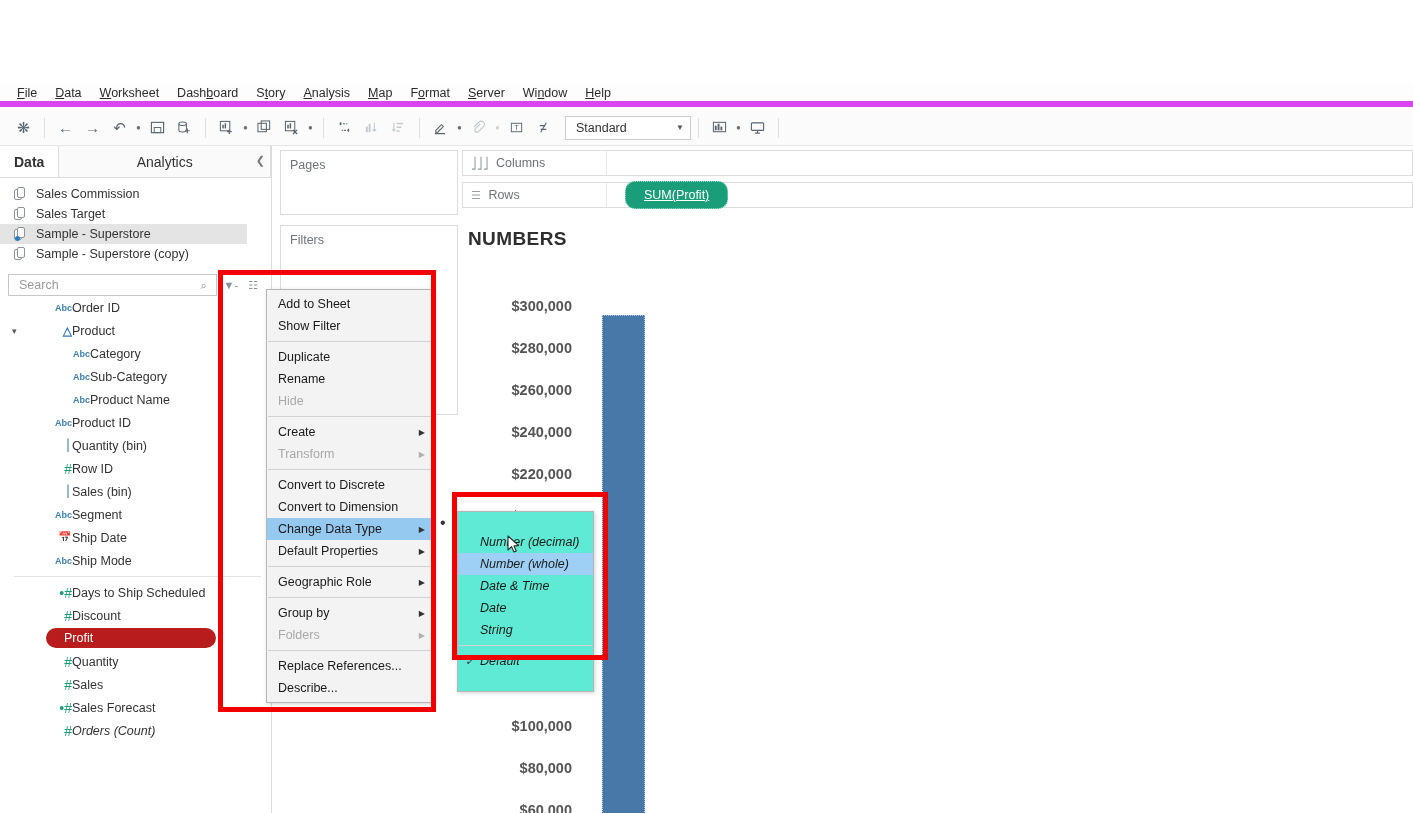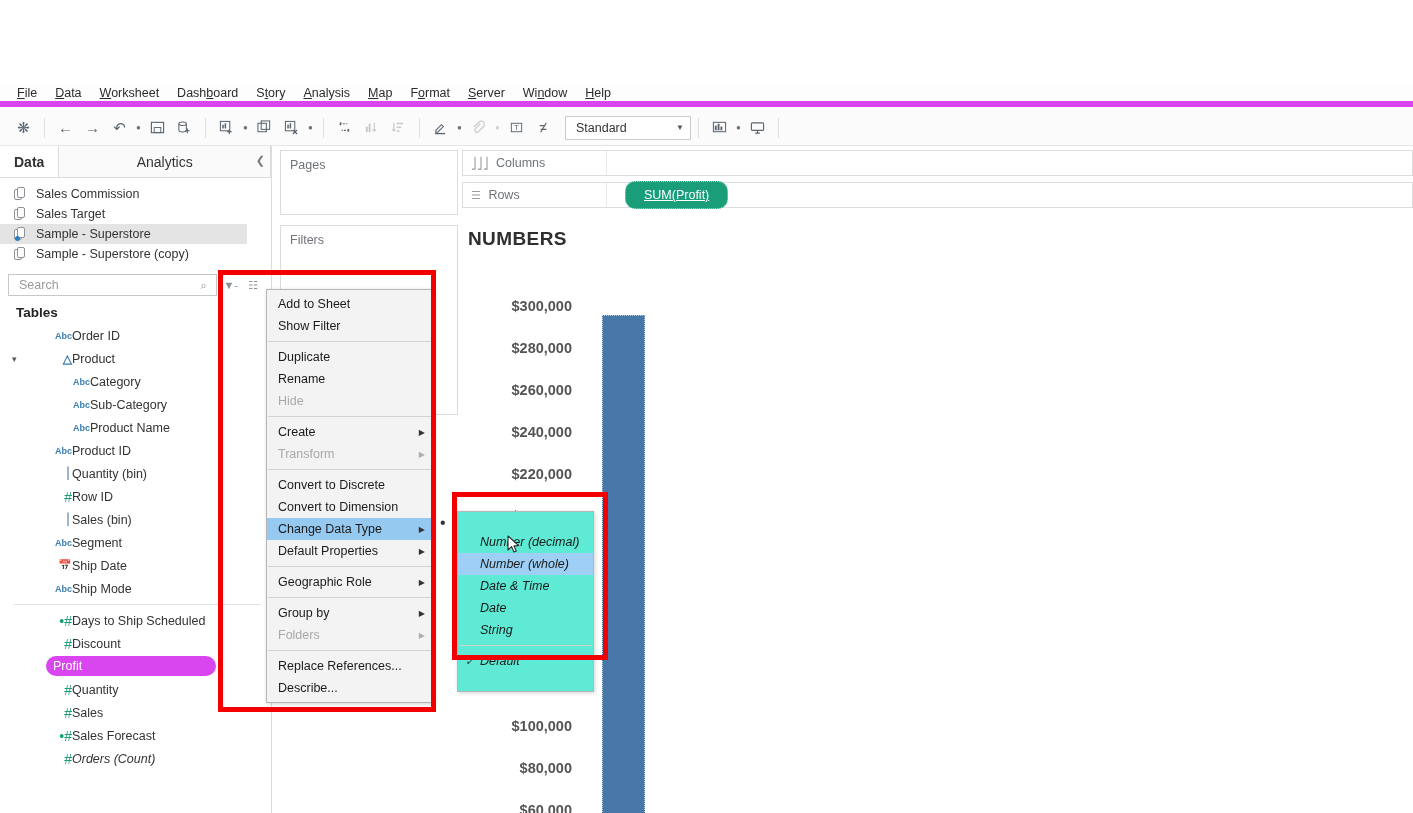--- a/index.html
+++ b/index.html
@@ -87,22 +87,22 @@
   .field-row .ind.l2 { width: 44px; }
   .fico { width:22px; flex:none; font-size:9px; color:#3c7fb1; text-align:right; font-weight:bold;margin-left:24px; }
   .fico.hash { color:#1a9e79; font-size:14px; font-weight:normal; }
   .fico.bin { color:#7f9fbd; font-size:11px; }
   .fico.cal { color:#3c7fb1; font-size:11px; }
   .fico.grp { color:#3c7fb1; font-size:12px; }
   .fname { white-space:nowrap; }
   .fname.italic { font-style: italic; }
   .field-row.selected { }
   .field-row.selected .pill {
-    position:absolute; left: 46px; top:1px; height:20px; background:#d946ef; color:#fff;
-    border-radius:10px; padding: 0 7px; display:flex; align-items:center; font-size:12.5px;
+    position:absolute; left: 46px; top:1px; height:20px; background:#b91c1c; color:#fff;
+    border-radius:10px; padding: 0 18px; display:flex; align-items:center; font-size:12.5px;
     min-width: 170px;
   }
   .chev { position:absolute; left: 12px; font-size:9px; color:#555; }
   .sep-line { height:1px; background:#e3e3e3; margin: 4px 10px 4px 14px; }
 
   
   .shelfcol { position:absolute; left:280px; top:150px; width:178px; }
   .shelf {
     border:1px solid #dcdcdc; background:#fff; margin-bottom:10px;
   }
@@ -344,21 +344,20 @@
 
     <div class="searchwrap">
       <div class="searchbox">
         <input type="text" placeholder="Search" style="">
         <span class="mini-ico">⌕</span>
       </div>
       <span class="mini-ico">▼‐</span>
       <span class="mini-ico">☷</span>
     </div>
 
-    <div class="tables-hd">Tables</div>
 
     <div class="field-list">
 
       <div class="field-row">
         <span class="ind"></span>
         <span class="fico">Abc</span>
         <span class="fname">Order ID</span>
       </div>
 
       <div class="field-row">

